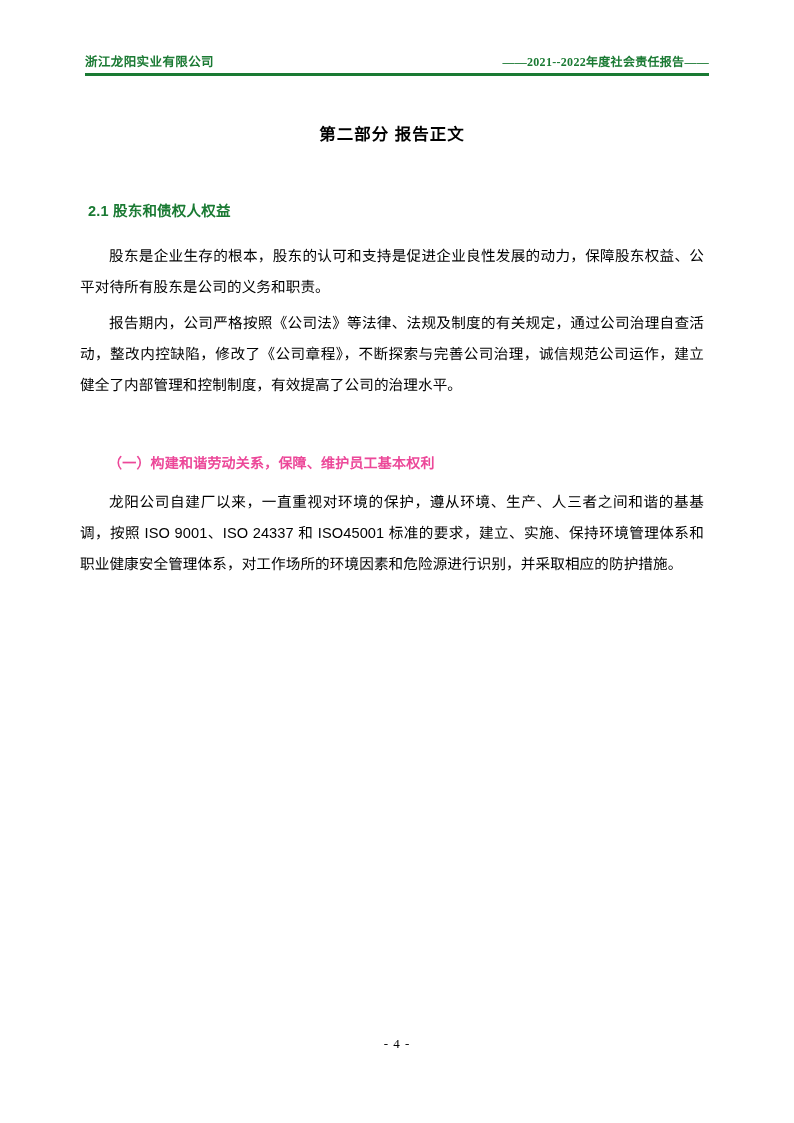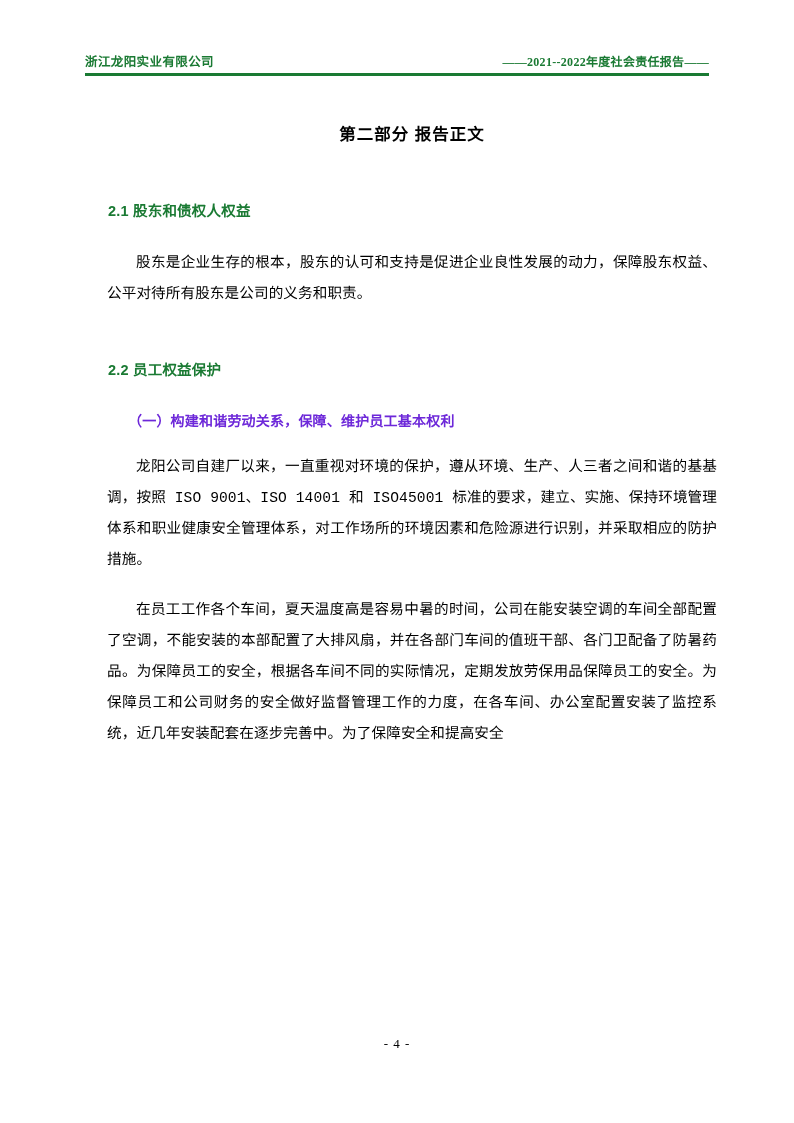--- a/index.html
+++ b/index.html
@@ -57,21 +57,21 @@
   }
   .header-rule {
     margin-top: 3px;
     height: 3px;
     background: #1a7a33;
     width: 100%;
   }
   
   .content {
     position: absolute;
-    left: 100px;
+    left: 80px;
     top: 112px;
     width: 624px;
   }
   .doc-title {
     text-align: center;
     font-family: "Liberation Sans", "DejaVu Sans", sans-serif;
     font-weight: bold;
     font-size: 16.5px;
     letter-spacing: 1px;
     margin: 9px 0 0 0;
@@ -82,33 +82,33 @@
     font-weight: bold;
     font-size: 14.5px;
     color: #1a7a33;
     letter-spacing: 0.2px;
     margin: 8px;
   }
   .sub-heading {
     font-family: "Liberation Sans", "DejaVu Sans", sans-serif;
     font-weight: bold;
     font-size: 14px;
-    color: #6d28d9;
+    color: #ec4899;
     text-indent: 28px;
     margin: 0;
     letter-spacing: 0.2px;
   }
   p.body-text {
-    font-family: Liberation Mono, monospace;
+    font-family: Liberation Sans, sans-serif;
     font-size: 14.6px;
     line-height: 31px;
     text-align: justify;
     text-justify: inter-ideograph;
     text-indent: 29px;
-    margin: 7px;
+    margin: 0;
     letter-spacing: 0.1px;
   }
   .sp-title-gap { height: 46px; }
   .sp-after-h { height: 13px; }
   .sp-para { height: 5px; }
   .sp-block { height: 28px; }
   .sp-sub { height: 10px; }
   
   .footer {
     position: absolute;
@@ -140,38 +140,37 @@
     <h1 class="doc-title">第二部分  报告正文</h1>
 
     <div class="sp-title-gap"></div>
 
     <h2 class="section-heading">2.1 股东和债权人权益</h2>
 
     <div class="sp-after-h"></div>
 
     <p class="body-text">股东是企业生存的根本，股东的认可和支持是促进企业良性发展的动力，保障股东权益、公平对待所有股东是公司的义务和职责。</p>
     <div class="sp-para"></div>
+    <p class="body-text">报告期内，公司严格按照《公司法》等法律、法规及制度的有关规定，通过公司治理自查活动，整改内控缺陷，修改了《公司章程》，不断探索与完善公司治理，诚信规范公司运作，建立健全了内部管理和控制制度，有效提高了公司的治理水平。</p>
 
     <div class="sp-block"></div>
 
-    <h2 class="section-heading">2.2 员工权益保护</h2>
 
     <div class="sp-after-h"></div>
 
 
     <div class="sp-sub"></div>
 
     <h3 class="sub-heading">（一）构建和谐劳动关系，保障、维护员工基本权利</h3>
 
     <div class="sp-sub"></div>
 
     <div class="sp-para"></div>
-    <p class="body-text">龙阳公司自建厂以来，一直重视对环境的保护，遵从环境、生产、人三者之间和谐的基基调，按照 ISO 9001、ISO 14001 和 ISO45001 标准的要求，建立、实施、保持环境管理体系和职业健康安全管理体系，对工作场所的环境因素和危险源进行识别，并采取相应的防护措施。</p>
+    <p class="body-text">龙阳公司自建厂以来，一直重视对环境的保护，遵从环境、生产、人三者之间和谐的基基调，按照 ISO 9001、ISO 24337 和 ISO45001 标准的要求，建立、实施、保持环境管理体系和职业健康安全管理体系，对工作场所的环境因素和危险源进行识别，并采取相应的防护措施。</p>
     <div class="sp-para"></div>
-    <p class="body-text">在员工工作各个车间，夏天温度高是容易中暑的时间，公司在能安装空调的车间全部配置了空调，不能安装的本部配置了大排风扇，并在各部门车间的值班干部、各门卫配备了防暑药品。为保障员工的安全，根据各车间不同的实际情况，定期发放劳保用品保障员工的安全。为保障员工和公司财务的安全做好监督管理工作的力度，在各车间、办公室配置安装了监控系统，近几年安装配套在逐步完善中。为了保障安全和提高安全</p>
 
   </div>
 
   <div class="footer">
     <span>- 4 -</span>
   </div>
 
 </div>
 
 </body></html>

